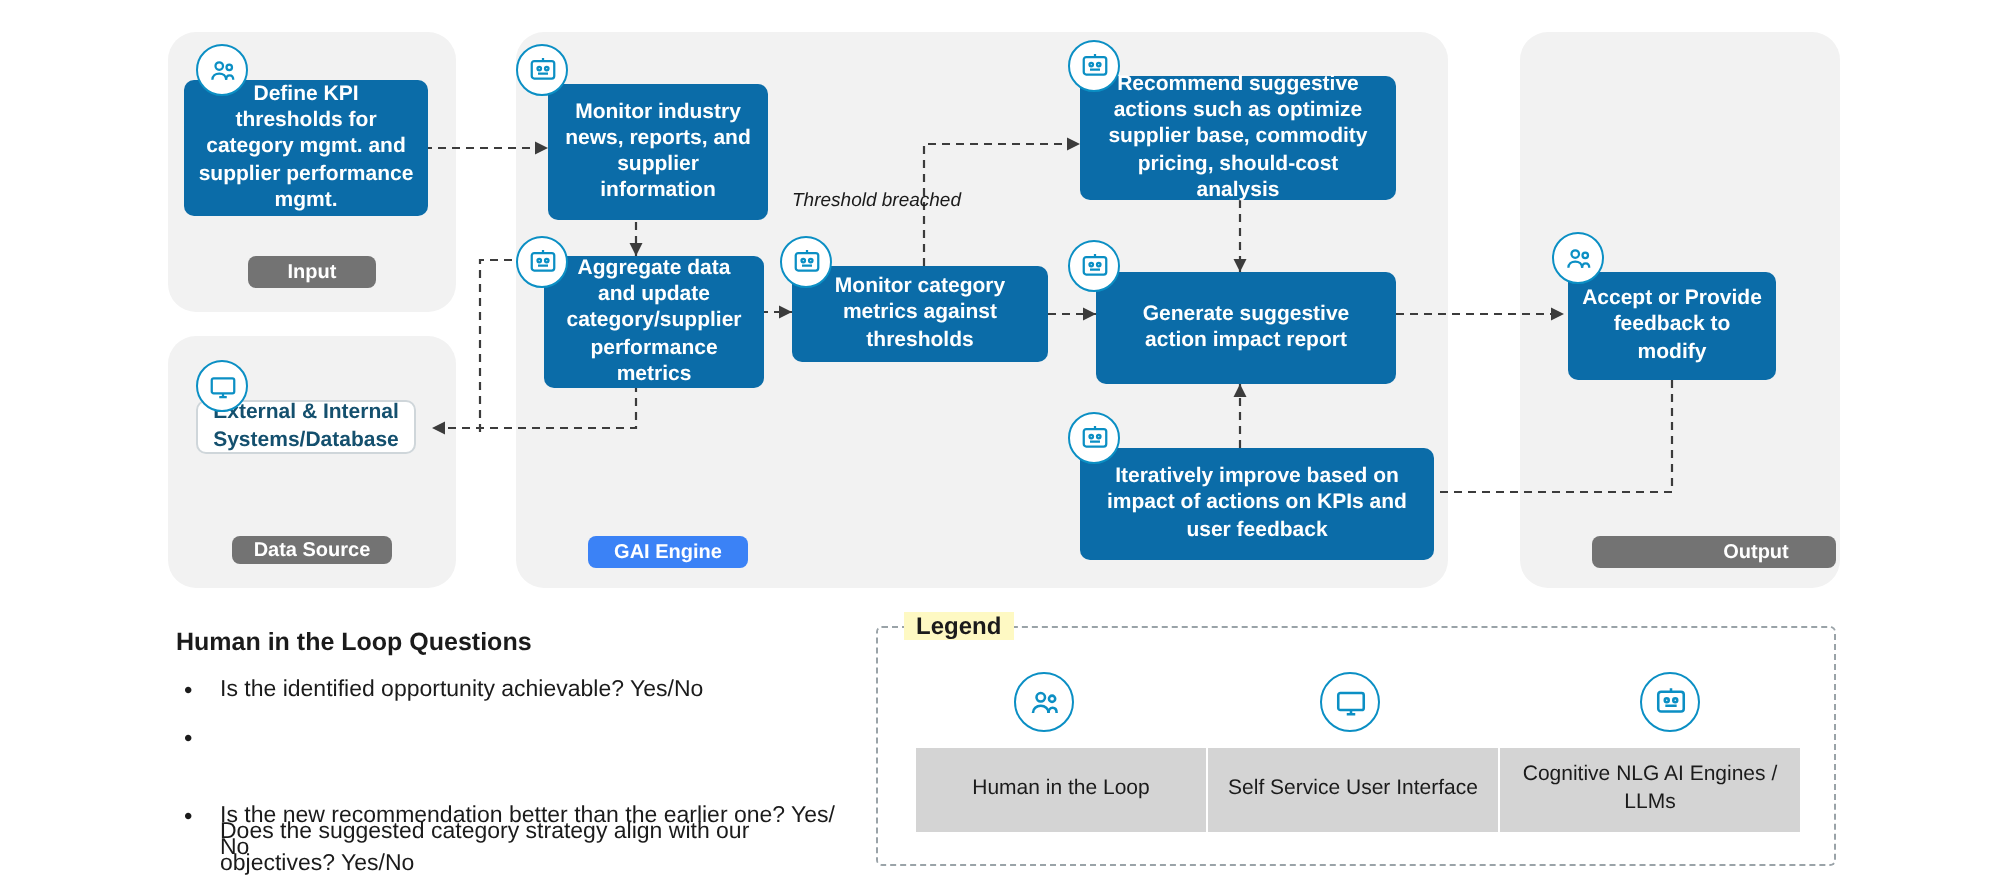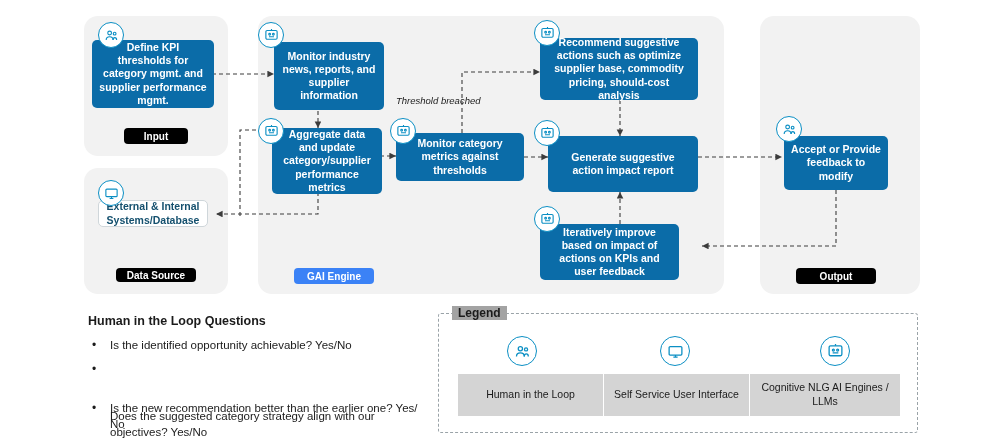--- a/index.html
+++ b/index.html
@@ -37,21 +37,21 @@
   }
   .node span { display: block; }
   .node.light {
     background: #ffffff;
     color: #14506e;
     border: 1px solid #cfd6da;
     font-weight: bold;
   }
   .tag {
     position: absolute;
-    background: #000000;
+    background: #737373;
     color: #ffffff;
     border-radius: 4px;
     font-size: 10px;
     font-weight: bold;
     display: flex;
     align-items: center;
     justify-content: center;
     text-align: center;
   }
   .tag.grey {
@@ -108,21 +108,21 @@
     width: 480px;
     height: 120px;
     border: 1px dashed #9aa3a8;
     border-radius: 3px;
     box-sizing: border-box;
   }
   .legend-title {
     position: absolute;
     left: 452px;
     top: 306px;
-    background: #a3a3a3;
+    background: #fef9c3;
     padding: 0 6px;
     font-size: 12px;
     font-weight: bold;
     color: #1b1b1b;
   }
   .legend-cell-label {
     position: absolute;
     background: #d4d4d4;
     font-size: 10.5px;
     color: #1b1b1b;
@@ -262,21 +262,21 @@
 </div>
 <div class="icon-badge" style="left:534px; top:120px;">
   <svg width="15" height="15" viewBox="0 0 24 24" fill="none" stroke="#0b8fc4" stroke-width="1.8">
     <rect x="3" y="4" width="18" height="14" rx="2"></rect>
       <circle cx="9" cy="10" r="1.4"></circle>
       <circle cx="15" cy="10" r="1.4"></circle>
       <path d="M8 14h8M12 1.5v2.5"></path>
   </svg>
 </div>
 
-<div class="node" style="left:540px; top:224px; width:139px; height:56px;">
+<div class="node" style="left:540px; top:224px; width:177px; height:56px;">
   <span>Iteratively improve based on impact of actions on KPIs and user feedback</span>
 </div>
 <div class="icon-badge" style="left:534px; top:206px;">
   <svg width="15" height="15" viewBox="0 0 24 24" fill="none" stroke="#0b8fc4" stroke-width="1.8">
     <rect x="3" y="4" width="18" height="14" rx="2"></rect>
       <circle cx="9" cy="10" r="1.4"></circle>
       <circle cx="15" cy="10" r="1.4"></circle>
       <path d="M8 14h8M12 1.5v2.5"></path>
   </svg>
 </div>
@@ -289,21 +289,21 @@
   <span>Accept or Provide feedback to modify</span>
 </div>
 <div class="icon-badge" style="left:776px; top:116px;">
   <svg width="15" height="15" viewBox="0 0 24 24" fill="none" stroke="#0b8fc4" stroke-width="1.8">
     <circle cx="9" cy="8" r="3"></circle>
       <path d="M3.5 19c0-3.1 2.5-5 5.5-5s5.5 1.9 5.5 5"></path>
     <circle cx="17" cy="9" r="2.2"></circle>
       <path d="M14.5 19c0-2.3 1.3-3.6 2.8-3.6 1.6 0 2.9 1.3 2.9 3.6"></path>
   </svg>
 </div>
-<div class="tag" style="left:796px; top:268px; width:80px; height:16px;">
+<div class="tag" style="left:796px; top:268px; width:80px; height:16px;padding-left:42px;">
   <span>Output</span>
 </div>
 
 <div class="hitl-title" style="left:88px; top:314px;">
   <span>Human in the Loop Questions</span>
 </div>
 
 <div class="bullet" style="left:92px; top:338px;"><span>•</span></div>
 <div class="hitl-item" style="left:110px; top:338px; width:320px;">
   <span>Is the identified opportunity achievable? Yes/No</span>

